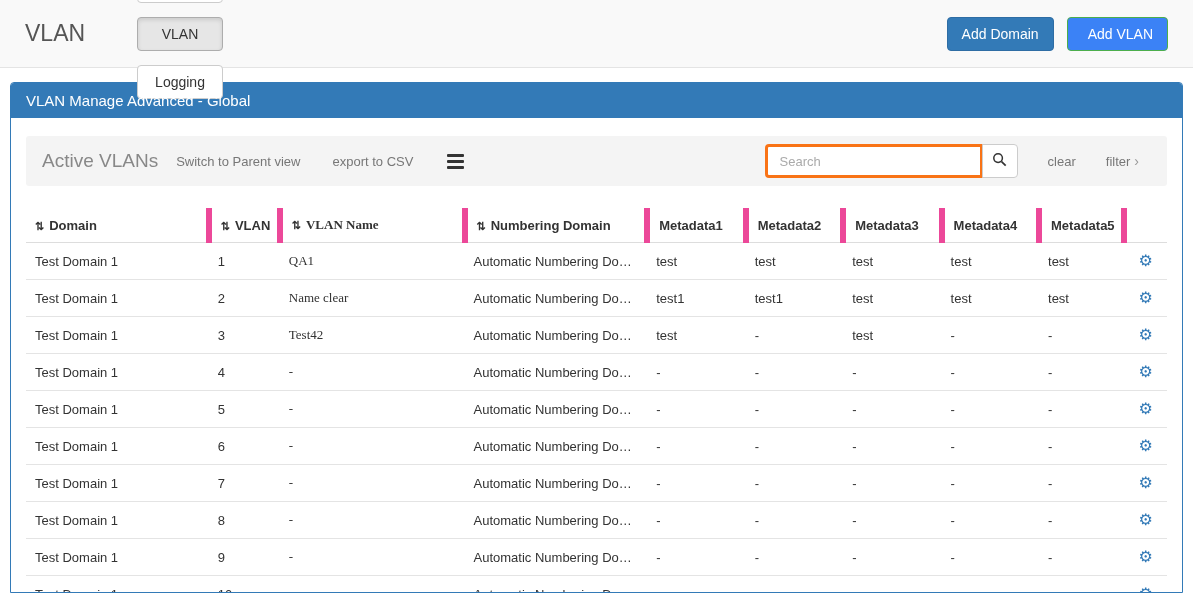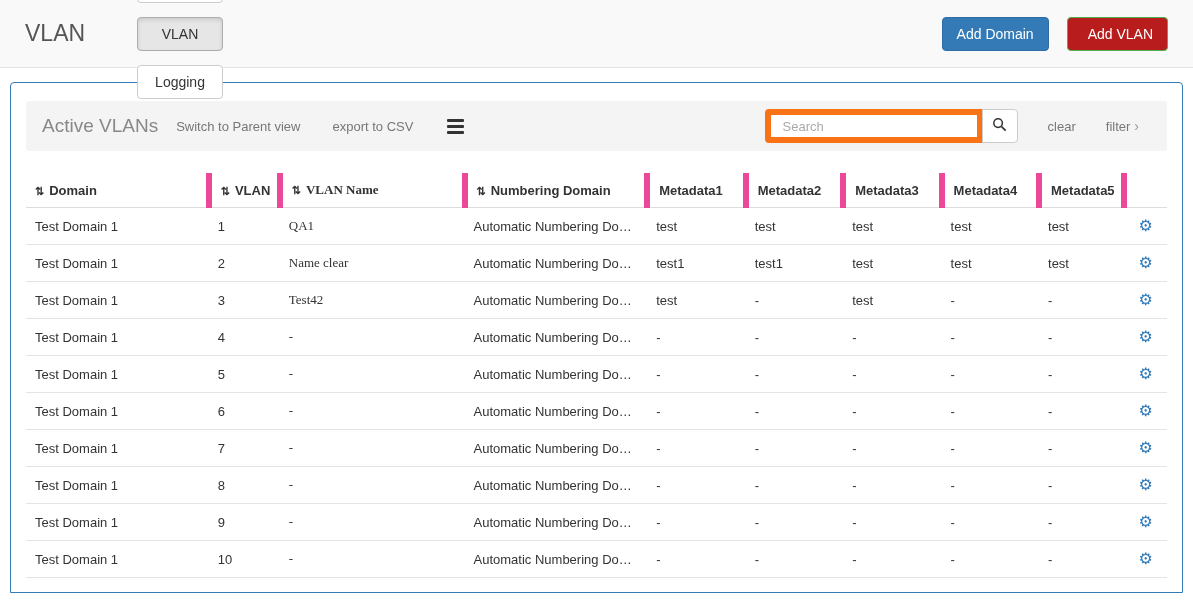--- a/index.html
+++ b/index.html
@@ -20,28 +20,28 @@
   .tab-btn {
     font-family: "Liberation Sans", sans-serif;
     font-size: 14px; color: #333; background: #fff;
     border: 1px solid #ccc; border-radius: 4px;
     padding: 8px 17px; cursor: pointer;
   }
   .tab-btn.active {
     background: #e6e6e6; border-color: #adadad;
     box-shadow: inset 0 2px 4px rgba(0,0,0,.12);
   }
-  .topbar-right { margin-left: auto; display: flex; gap: 18px; }
+  .topbar-right { margin-left: auto; display: flex; gap: 13px; }
   .btn {
     font-family: "Liberation Sans", sans-serif;
     font-size: 14px; color: #fff; border-radius: 4px;
     padding: 8px 14px; cursor: pointer; border: 1px solid transparent;
   }
   .btn-primary { background: #337ab7; border-color: #2e6da4; }
-  .btn-success { background: #b91c1c; border-color: #4cae4c; padding-left: 20px; }
+  .btn-success { background: #3b82f6; border-color: #4cae4c; padding-left: 20px; }
 
   
   .panel {
     margin: 14px 10px 0; border: 1px solid #337ab7;
     border-radius: 4px 4px 0 0; height: 511px; overflow: hidden;
     background: #fff;
   }
   .panel-header {
     background: #337ab7; color: #fff; font-size: 15px;
     padding: 9px 15px;
@@ -57,21 +57,21 @@
   .toolbar-link {
     font-size: 13px; color: #777; text-decoration: none;
     cursor: pointer; margin-right: 32px;
   }
   .hamburger { display: inline-flex; flex-direction: column; gap: 3px; cursor: pointer; padding: 2px; }
   .hamburger span { width: 17px; height: 3px; background: #333; border-radius: 1px; }
   .spacer { flex: 1; }
   .search-group { display: flex; align-items: stretch; }
   .search-group input {
     width: 218px; height: 34px; padding: 6px 12px;
-    border: 6px solid #f97316; border-radius: 4px 0 0 4px;
+    border: 3px solid #f97316; border-radius: 4px 0 0 4px;
     font-size: 13px; font-family: "Liberation Sans", sans-serif;
     color: #555; outline: none; background: #fff; margin-left: 12px;
   }
   .search-group input::placeholder { color: #aaa; }
   .search-btn {
     width: 36px; height: 34px; margin-left: -1px;
     border: 1px solid #ccc; border-radius: 0 4px 4px 0;
     background: #fff; cursor: pointer;
     display: flex; align-items: center; justify-content: center;
   }
@@ -120,20 +120,21 @@
     <button class="tab-btn active">VLAN</button>
     <button class="tab-btn">Logging</button>
   </div>
   <div class="topbar-right">
     <button class="btn btn-primary">Add Domain</button>
     <button class="btn btn-success">Add VLAN</button>
   </div>
 </div>
 
 <div class="panel">
+  <div class="panel-header">VLAN Manage Advanced - Global</div>
   <div class="panel-body">
 
     <div class="toolbar">
       <span class="toolbar-title">Active VLANs</span>
       <a class="toolbar-link">Switch to Parent view</a>
       <a class="toolbar-link">export to CSV</a>
       <span class="hamburger">
           <span></span>
           <span></span>
           <span></span>

